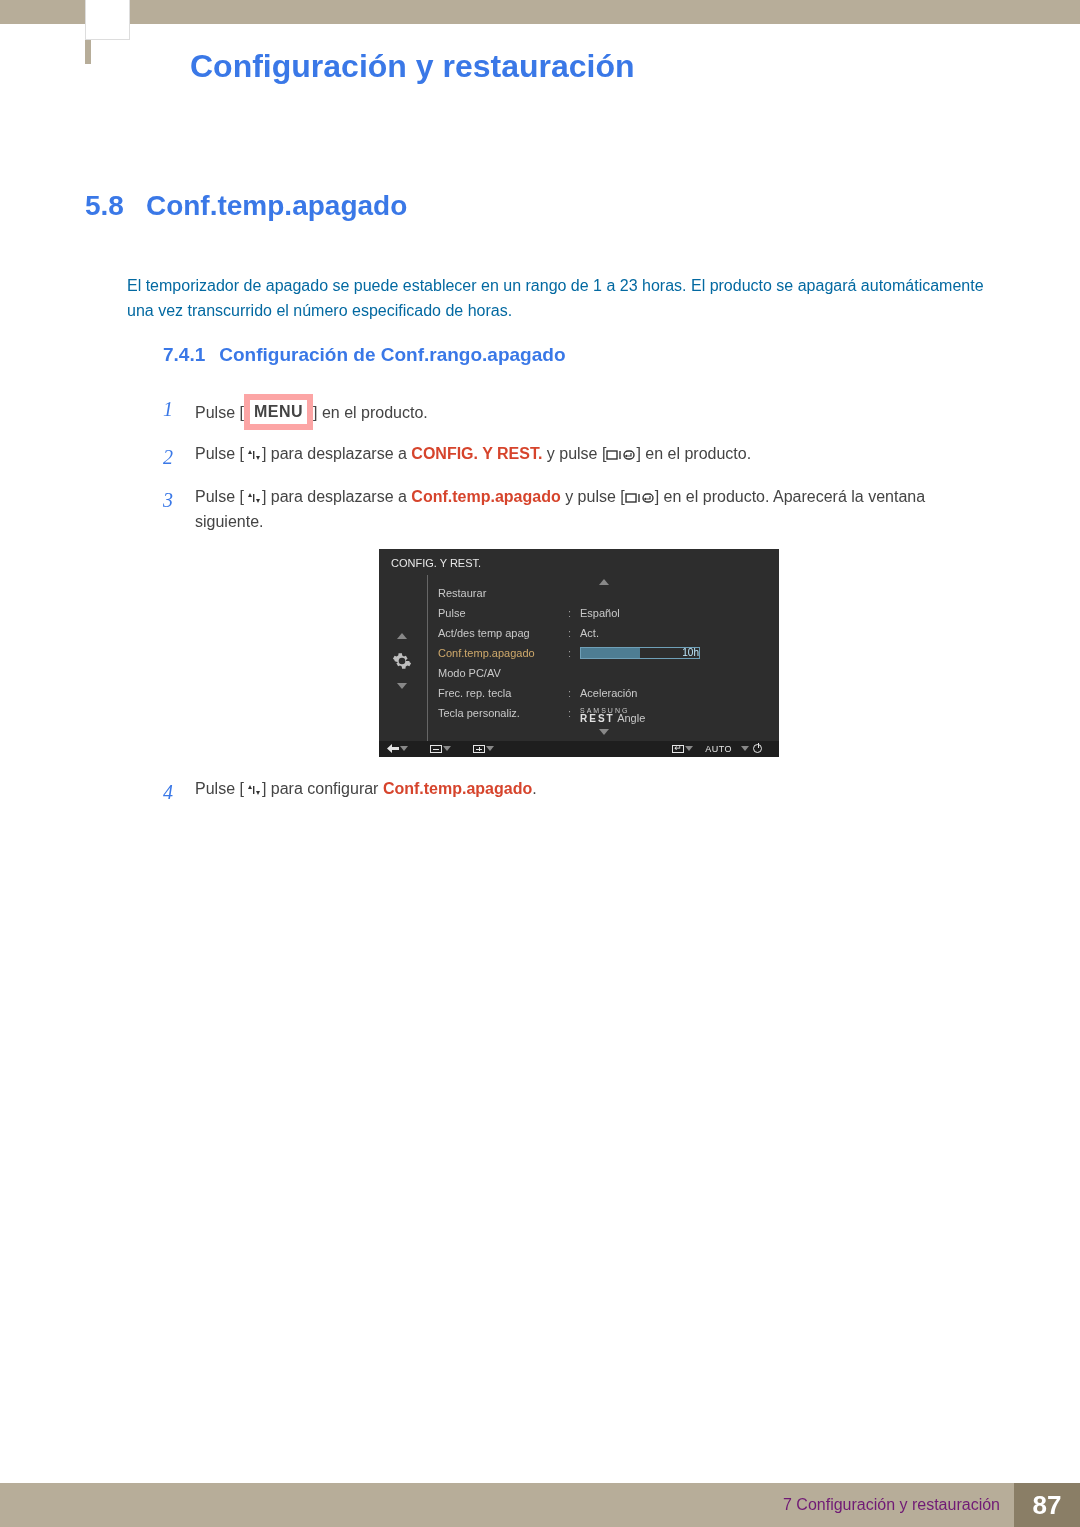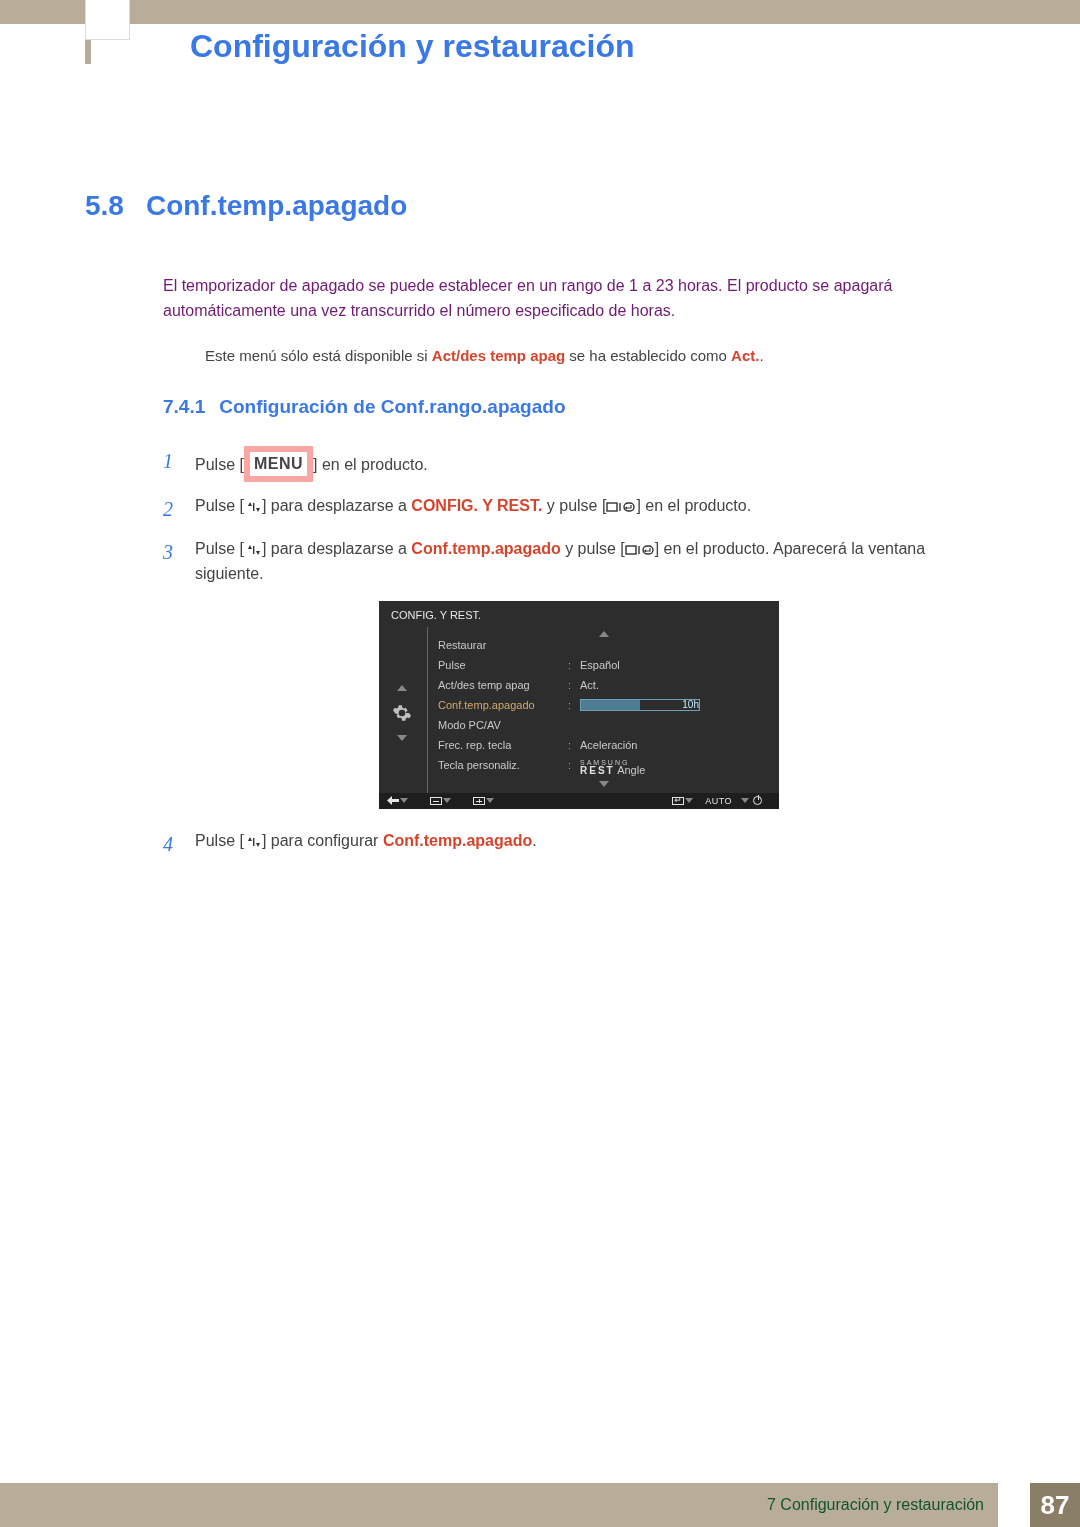--- a/index.html
+++ b/index.html
@@ -22,45 +22,45 @@
     top: 0;
     left: 85px;
     width: 45px;
     height: 40px;
     background: #fff;
     border: 1px solid #ddd;
     border-top: none;
   }
   .chapter-title {
     position: absolute;
-    top: 28px;
+    top: 48px;
     left: 190px;
     font-size: 32px;
     font-weight: bold;
     color: #3a78e7;
   }
   .content {
     position: absolute;
     top: 190px;
     left: 85px;
     right: 85px;
   }
   .section-head {
     display: flex;
     gap: 22px;
     color: #3a78e7;
     font-weight: bold;
     font-size: 28px;
     margin-bottom: 52px;
   }
   .body-p {
-    margin-left: 78px;
+    margin-left: 42px;
     font-size: 16px;
     line-height: 1.55;
-    color: #701a75;
+    color: #0369a1;
     margin-bottom: 20px;
   }
   .note-p {
     margin-left: 120px;
     font-size: 15px;
     line-height: 1.6;
     color: #444;
     margin-bottom: 28px;
   }
   .red-bold { color: #d6442c; font-weight: bold; }
@@ -196,36 +196,35 @@
   .page-footer {
     position: absolute;
     bottom: 0; left: 0; right: 0;
     height: 44px;
     display: flex;
     align-items: stretch;
   }
   .footer-strip { flex:1; background:#b7ad99; }
   .footer-label {
     background:#b7ad99;
-    color:#14532d;
+    color:#701a75;
     font-size:16px;
     display:flex;
     align-items:center;
     padding:0 14px;
   }
   .footer-num {
-    width: 50px;
+    width: 66px;
     background:#8a7e66;
     color:#fff;
     font-size:26px;
     font-weight:bold;
     display:flex;
     align-items:center;
     justify-content:center;
-    margin-left:32px;
   }
   .side-strip {
     position:absolute;
     left:85px; top:24px; width:6px; height:40px; background:#b7ad99;
   }
 </style>
 </head>
 <body>
 
 <div class="top-bar"></div>
@@ -236,23 +235,20 @@
 
 <div class="content">
 
   <div class="section-head">
     <span>5.8</span>
     <span>Conf.temp.apagado</span>
   </div>
 
   <p class="body-p">El temporizador de apagado se puede establecer en un rango de 1 a 23 horas. El producto se apagará automáticamente una vez transcurrido el número especificado de horas.</p>
 
-  <p class="note-p">
-    <span>Este menú sólo está disponible si </span><span class="red-bold">Act/des temp apag</span><span> se ha establecido como </span><span class="red-bold">Act.</span><span>.</span>
-  </p>
 
   <div class="sub-head">
     <span>7.4.1</span>
     <span>Configuración de Conf.rango.apagado</span>
   </div>
 
   <div class="step-list">
 
     <div class="step">
       <span class="step-num">1</span>

